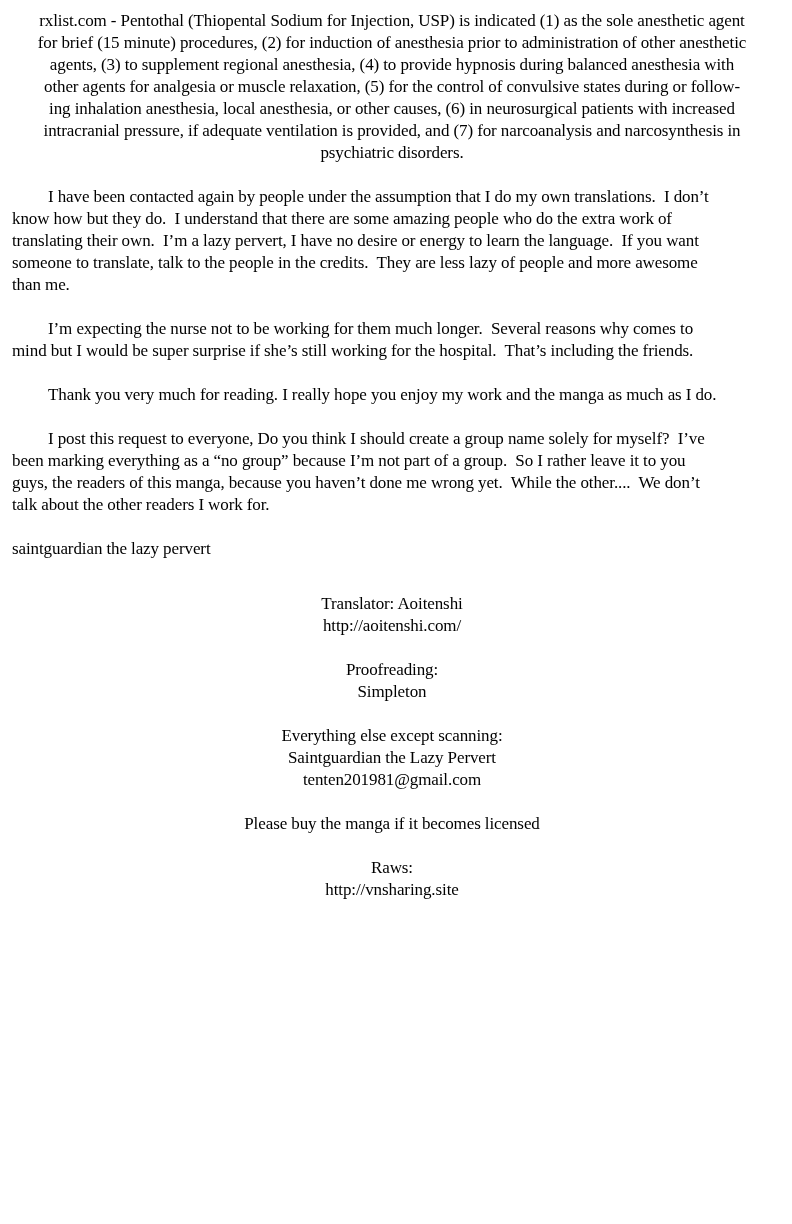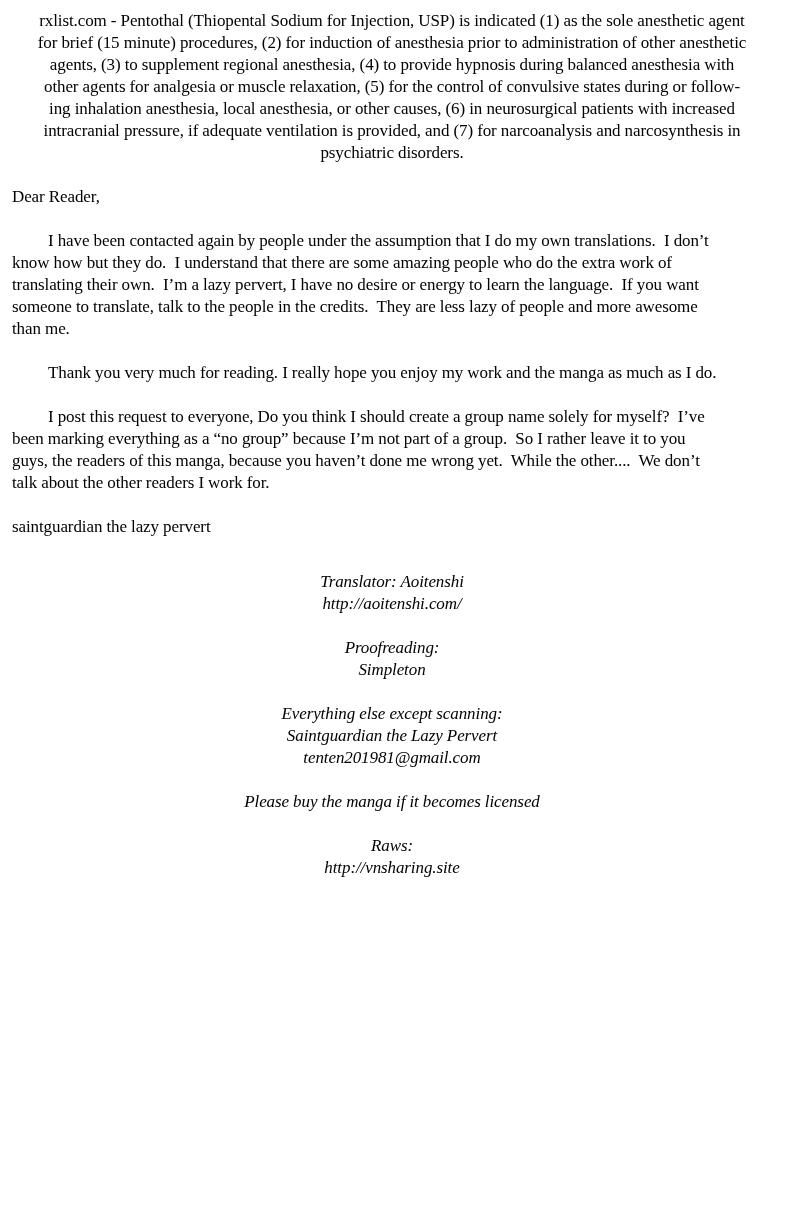--- a/index.html
+++ b/index.html
@@ -37,21 +37,20 @@
   .letter p.noindent {
     text-indent: 0;
   }
   .credits {
     text-align: center;
     margin-top: 33px;
   }
   .credits .credit {
     margin-top: 22px;
     white-space: pre-wrap;
-    font-style: italic;
   }
   .credits .credit:first-child {
     margin-top: 0;
   }
 </style>
 </head>
 <body>
 
 <div class="page">
 
@@ -59,26 +58,27 @@
     <div class="intro-part">rxlist.com - Pentothal (Thiopental Sodium for Injection, USP) is indicated (1) as the sole anesthetic agent
 for brief (15 minute) procedures, (2) for induction of anesthesia prior to administration of other anesthetic
 agents, (3) to supplement regional anesthesia, (4) to provide hypnosis during balanced anesthesia with
 other agents for analgesia or muscle relaxation, (5) for the control of convulsive states during or follow-
 ing inhalation anesthesia, local anesthesia, or other causes, (6) in neurosurgical patients with increased
 intracranial pressure, if adequate ventilation is provided, and (7) for narcoanalysis and narcosynthesis in
 psychiatric disorders.</div>
   </div>
 
   <div class="letter">
-    <p class="noindent">Dear Reader,</p>
     <p>I have been contacted again by people under the assumption that I do my own translations.  I don’t
 know how but they do.  I understand that there are some amazing people who do the extra work of
 translating their own.  I’m a lazy pervert, I have no desire or energy to learn the language.  If you want
 someone to translate, talk to the people in the credits.  They are less lazy of people and more awesome
 than me.</p>
+    <p>I’m expecting the nurse not to be working for them much longer.  Several reasons why comes to
+mind but I would be super surprise if she’s still working for the hospital.  That’s including the friends.</p>
     <p>Thank you very much for reading. I really hope you enjoy my work and the manga as much as I do.</p>
     <p>I post this request to everyone, Do you think I should create a group name solely for myself?  I’ve
 been marking everything as a “no group” because I’m not part of a group.  So I rather leave it to you
 guys, the readers of this manga, because you haven’t done me wrong yet.  While the other....  We don’t
 talk about the other readers I work for.</p>
     <p class="noindent">saintguardian the lazy pervert</p>
   </div>
 
   <div class="credits">
     <div class="credit">Translator: Aoitenshi

